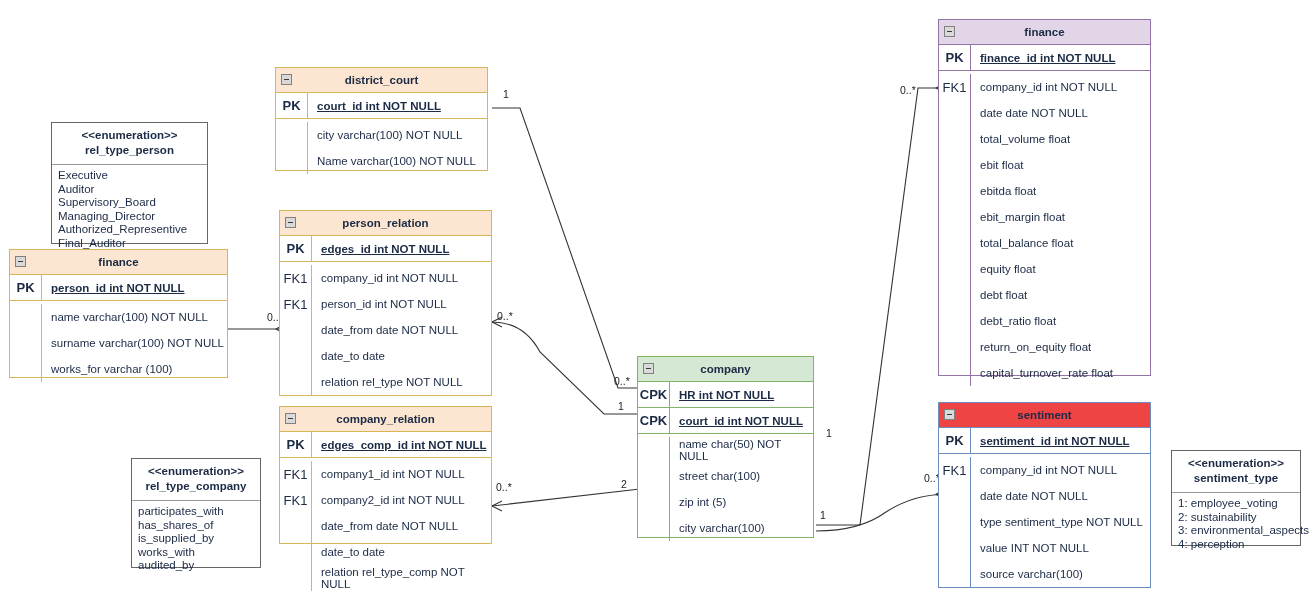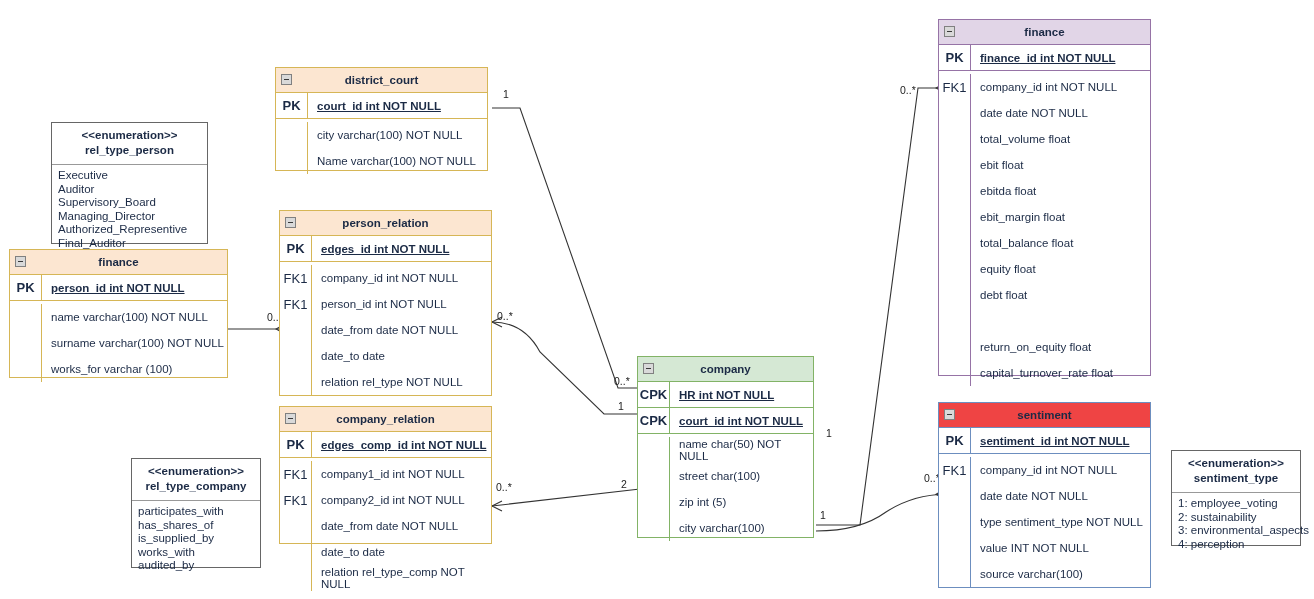--- a/index.html
+++ b/index.html
@@ -428,20 +428,21 @@
       <div class="row">
         <div class="key"></div>
         <div class="fld">equity float</div>
       </div>
       <div class="row">
         <div class="key"></div>
         <div class="fld">debt float</div>
       </div>
       <div class="row">
         <div class="key"></div>
+        <div class="fld">debt_ratio float</div>
       </div>
       <div class="row">
         <div class="key"></div>
         <div class="fld">return_on_equity float</div>
       </div>
       <div class="row">
         <div class="key"></div>
         <div class="fld">capital_turnover_rate float</div>
       </div>
     </div>

